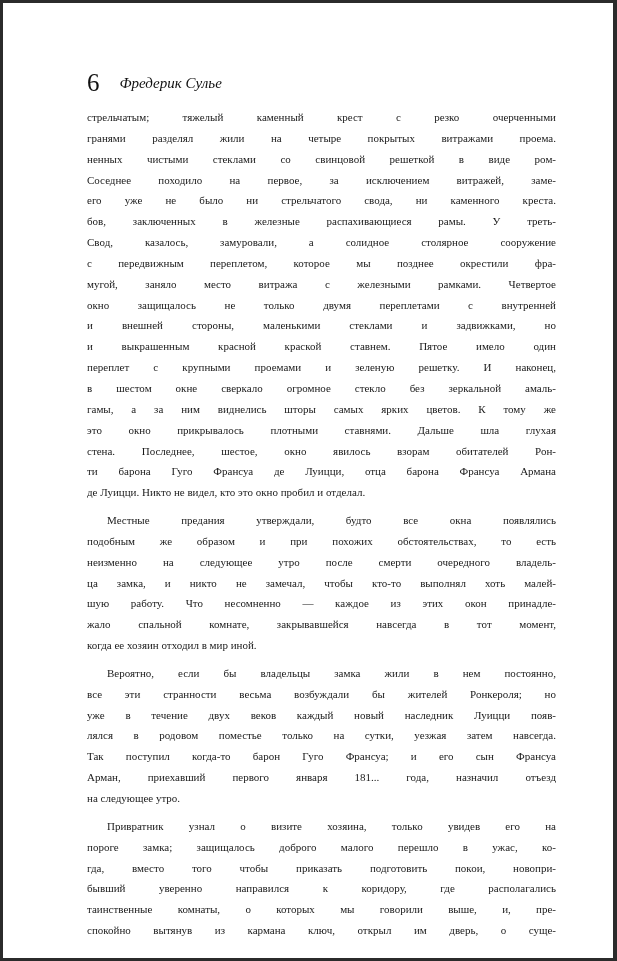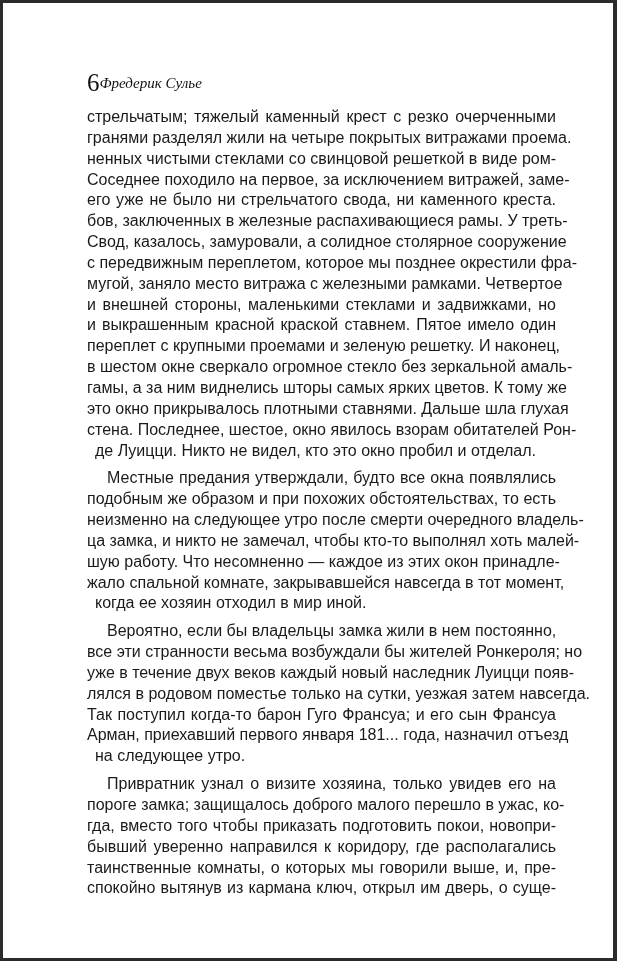--- a/index.html
+++ b/index.html
@@ -13,38 +13,38 @@
     background: #ffffff;
   }
   .running-head {
     position: absolute;
     left: 84px; top: 66px;
     font-family: "Liberation Serif", "DejaVu Serif", serif;
     color: #111;
     white-space: nowrap;
   }
   .page-number { font-size: 25px; vertical-align: baseline; }
-  .book-author { font-size: 15px; font-style: italic; margin-left: 0; vertical-align: 3px; }
+  .book-author { font-size: 15px; font-style: italic; margin-left: 20px; vertical-align: 3px; }
   .body-text {
     position: absolute;
     left: 84px; top: 104px;
     width: 469px;
-    font-family: Liberation Sans, sans-serif;
-    font-size: 16px;
+    font-family: Liberation Serif, serif;
+    font-size: 11px;
     line-height: 20.85px;
     color: #1a1a1a;
   }
   .line {
     display: block;
     height: 20.85px;
     white-space: nowrap;
     text-align: justify;
     text-align-last: justify;
   }
-  .line.last { text-align-last: left; margin-left: 8px; }
+  .line.last { text-align-last: left; }
   .line.indent { text-indent: 20px; }
   .para { display: block; }
   .para + .para { margin-top: 7px; }
 </style>
 </head>
 <body>
 
 <div class="page">
   <div class="running-head">
     <span class="page-number">6</span><span class="book-author">Фредерик Сулье</span>
@@ -54,27 +54,29 @@
       <div class="para">
         <span class="line">стрельчатым; тяжелый каменный крест с резко очерченными</span>
         <span class="line">гранями разделял жили на четыре покрытых витражами проема.</span>
         <span class="line">ненных чистыми стеклами со свинцовой решеткой в виде ром-</span>
         <span class="line">Соседнее походило на первое, за исключением витражей, заме-</span>
         <span class="line">его уже не было ни стрельчатого свода, ни каменного креста.</span>
         <span class="line">бов, заключенных в железные распахивающиеся рамы. У треть-</span>
         <span class="line">Свод, казалось, замуровали, а солидное столярное сооружение</span>
         <span class="line">с передвижным переплетом, которое мы позднее окрестили фра-</span>
         <span class="line">мугой, заняло место витража с железными рамками. Четвертое</span>
+        <span class="line">окно защищалось не только двумя переплетами с внутренней</span>
         <span class="line">и внешней стороны, маленькими стеклами и задвижками, но</span>
         <span class="line">и выкрашенным красной краской ставнем. Пятое имело один</span>
         <span class="line">переплет с крупными проемами и зеленую решетку. И наконец,</span>
         <span class="line">в шестом окне сверкало огромное стекло без зеркальной амаль-</span>
         <span class="line">гамы, а за ним виднелись шторы самых ярких цветов. К тому же</span>
         <span class="line">это окно прикрывалось плотными ставнями. Дальше шла глухая</span>
         <span class="line">стена. Последнее, шестое, окно явилось взорам обитателей Рон-</span>
+        <span class="line">ти барона Гуго Франсуа де Луицци, отца барона Франсуа Армана</span>
         <span class="line last">де Луицци. Никто не видел, кто это окно пробил и отделал.</span>
       </div>
       <div class="para">
         <span class="line indent">Местные предания утверждали, будто все окна появлялись</span>
         <span class="line">подобным же образом и при похожих обстоятельствах, то есть</span>
         <span class="line">неизменно на следующее утро после смерти очередного владель-</span>
         <span class="line">ца замка, и никто не замечал, чтобы кто-то выполнял хоть малей-</span>
         <span class="line">шую работу. Что несомненно — каждое из этих окон принадле-</span>
         <span class="line">жало спальной комнате, закрывавшейся навсегда в тот момент,</span>
         <span class="line last">когда ее хозяин отходил в мир иной.</span>

